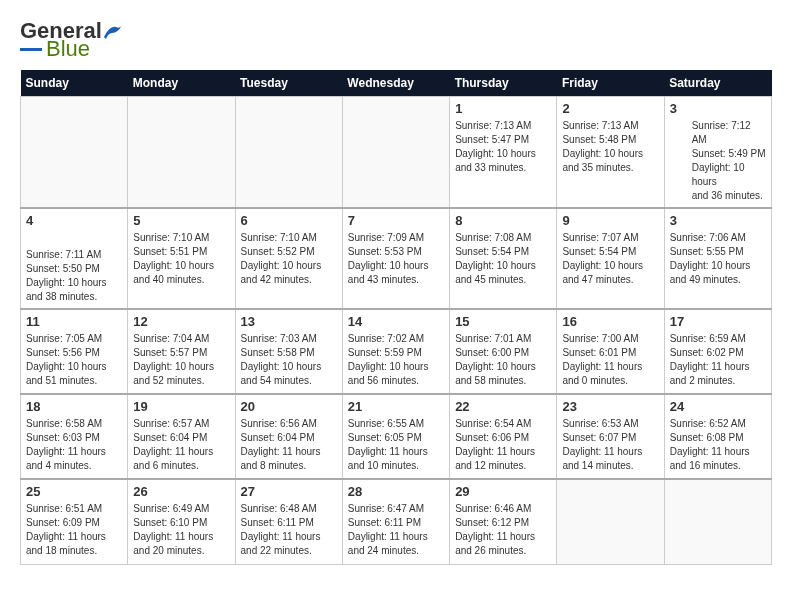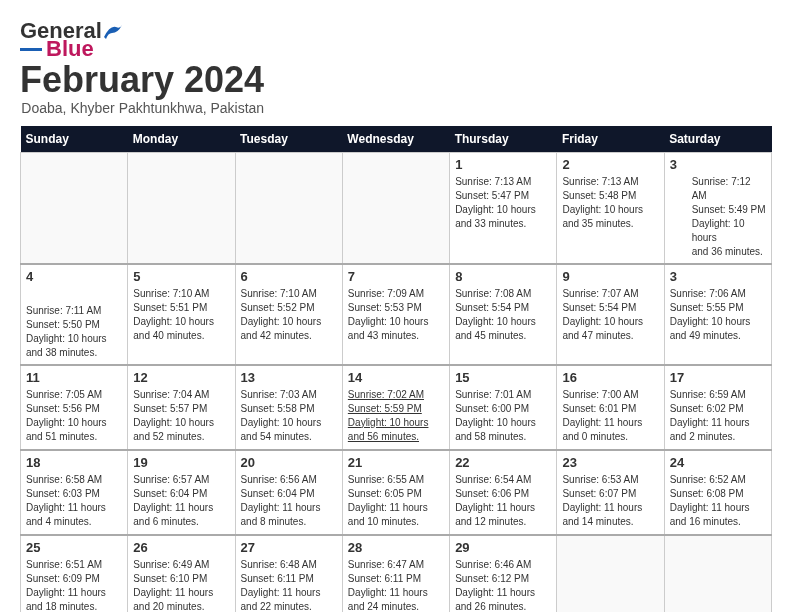--- a/index.html
+++ b/index.html
@@ -88,26 +88,22 @@
   <div class="logo">
     <div style="display:flex;align-items:center;">
       <span class="logo-text">
         <span class="general">General</span><svg width="22" height="18" viewBox="0 0 22 18" style="display:inline-block;vertical-align:middle;">
             <path d="M2 14 Q8 2 14 4 Q18 6 20 2 Q16 10 10 10 Q6 10 4 16 Z" fill="#1a5fb4"></path>
           </svg>
       </span>
     </div>
     <div style="display:flex;align-items:center;margin-top:-4px;">
       <span style="width:22px;display:inline-block;border-bottom:3px solid #1a5fb4;margin-right:4px;"></span>
-      <span class="logo-text blue" style="color:#be185d;font-size:22px;font-weight:bold;">Blue</span>
+      <span class="logo-text blue" style="color:#4d7c0f;font-size:22px;font-weight:normal;">Blue</span>
     </div>
-  </div>
-  <div class="title-area">
-    <div class="month-title">February 2024</div>
-    <div class="location">Doaba, Khyber Pakhtunkhwa, Pakistan</div>
   </div>
 </div>
 
 <table class="calendar-table">
   <thead>
     <tr>
     <th>Sunday</th>
         <th>Monday</th>
         <th>Tuesday</th>
         <th>Wednesday</th>
@@ -212,21 +208,21 @@
         </td>
         <td>
           <div class="day-number">13</div>
           <div class="day-info" style="white-space: pre-line;">Sunrise: 7:03 AM
 Sunset: 5:58 PM
 Daylight: 10 hours
 and 54 minutes.</div>
         </td>
         <td>
           <div class="day-number">14</div>
-          <div class="day-info" style="white-space: pre-line; text-decoration: underline;">Sunrise: 7:02 AM
+          <div class="day-info" style="white-space: pre-line;">Sunrise: 7:02 AM
 Sunset: 5:59 PM
 Daylight: 10 hours
 and 56 minutes.</div>
         </td>
         <td>
           <div class="day-number">15</div>
           <div class="day-info" style="white-space: pre-line;">Sunrise: 7:01 AM
 Sunset: 6:00 PM
 Daylight: 10 hours
 and 58 minutes.</div>

